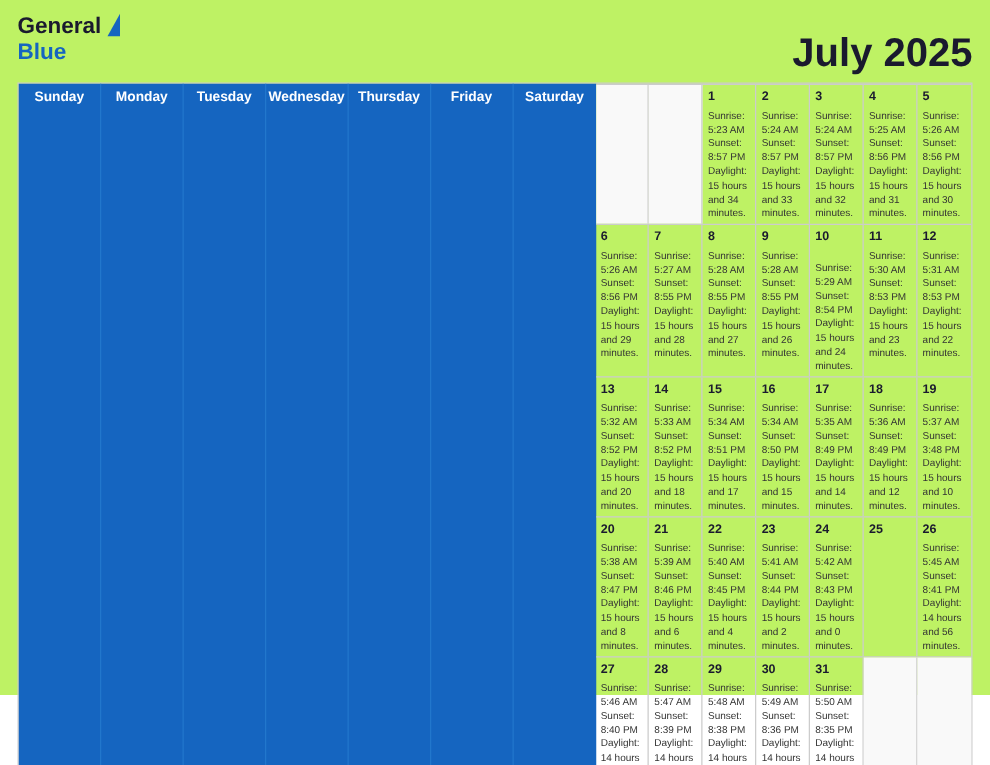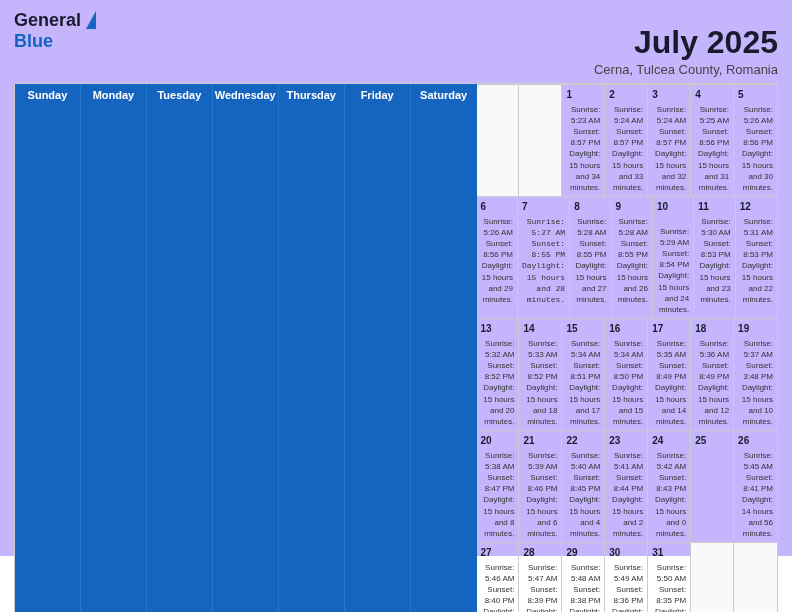--- a/index.html
+++ b/index.html
@@ -6,21 +6,21 @@
     body {
       font-family: Arial, sans-serif;
       background: #fff;
       width: 792px;
       height: 612px;
       overflow: hidden;
     }
     .page {
       width: 792px;
       height: 556px;
-      background: #c4b5fd;
+      background: #bef264;
       padding: 10px 14px 8px 14px;
       display: flex;
       flex-direction: column;
     }
     .header {
       display: flex;
       justify-content: space-between;
       align-items: flex-start;
       margin-bottom: 6px;
     }
@@ -115,38 +115,36 @@
       font-size: 10px;
       font-weight: bold;
       color: #1a1a2e;
       display: block;
       margin-bottom: 2px;
     }
     .cell-text {
       font-size: 8px;
       color: #333;
       line-height: 1.4;
-      text-align: right;
     }
   </style>
 </head>
 <body>
 
 <div class="page">
   <div class="header">
     <div class="logo">
       <div class="logo-text">
         <span class="logo-general">General</span>
         <div class="logo-triangle"></div>
       </div>
       <span class="logo-blue">Blue</span>
     </div>
     <div class="title-block">
       <div class="main-title">July 2025</div>
-      <div class="subtitle">Cerna, Tulcea County, Romania</div>
     </div>
   </div>
 
   <div class="calendar">
     <div class="cal-header-row">
     <div class="cal-header-cell">Sunday</div>
         <div class="cal-header-cell">Monday</div>
         <div class="cal-header-cell">Tuesday</div>
         <div class="cal-header-cell">Wednesday</div>
         <div class="cal-header-cell">Thursday</div>
@@ -190,21 +188,21 @@
         </div>
         <div class="cal-row">
           <div class="cal-cell">
             <span class="day-num">6</span>
             <div class="cell-text" style="white-space: pre-line;">Sunrise: 5:26 AM
 Sunset: 8:56 PM
 Daylight: 15 hours and 29 minutes.</div>
           </div>
           <div class="cal-cell">
             <span class="day-num">7</span>
-            <div class="cell-text" style="white-space: pre-line; font-family: Liberation Mono, monospace;">Sunrise: 5:27 AM
+            <div class="cell-text" style="white-space: pre-line;">Sunrise: 5:27 AM
 Sunset: 8:55 PM
 Daylight: 15 hours and 28 minutes.</div>
           </div>
           <div class="cal-cell">
             <span class="day-num">8</span>
             <div class="cell-text" style="white-space: pre-line;">Sunrise: 5:28 AM
 Sunset: 8:55 PM
 Daylight: 15 hours and 27 minutes.</div>
           </div>
           <div class="cal-cell">

